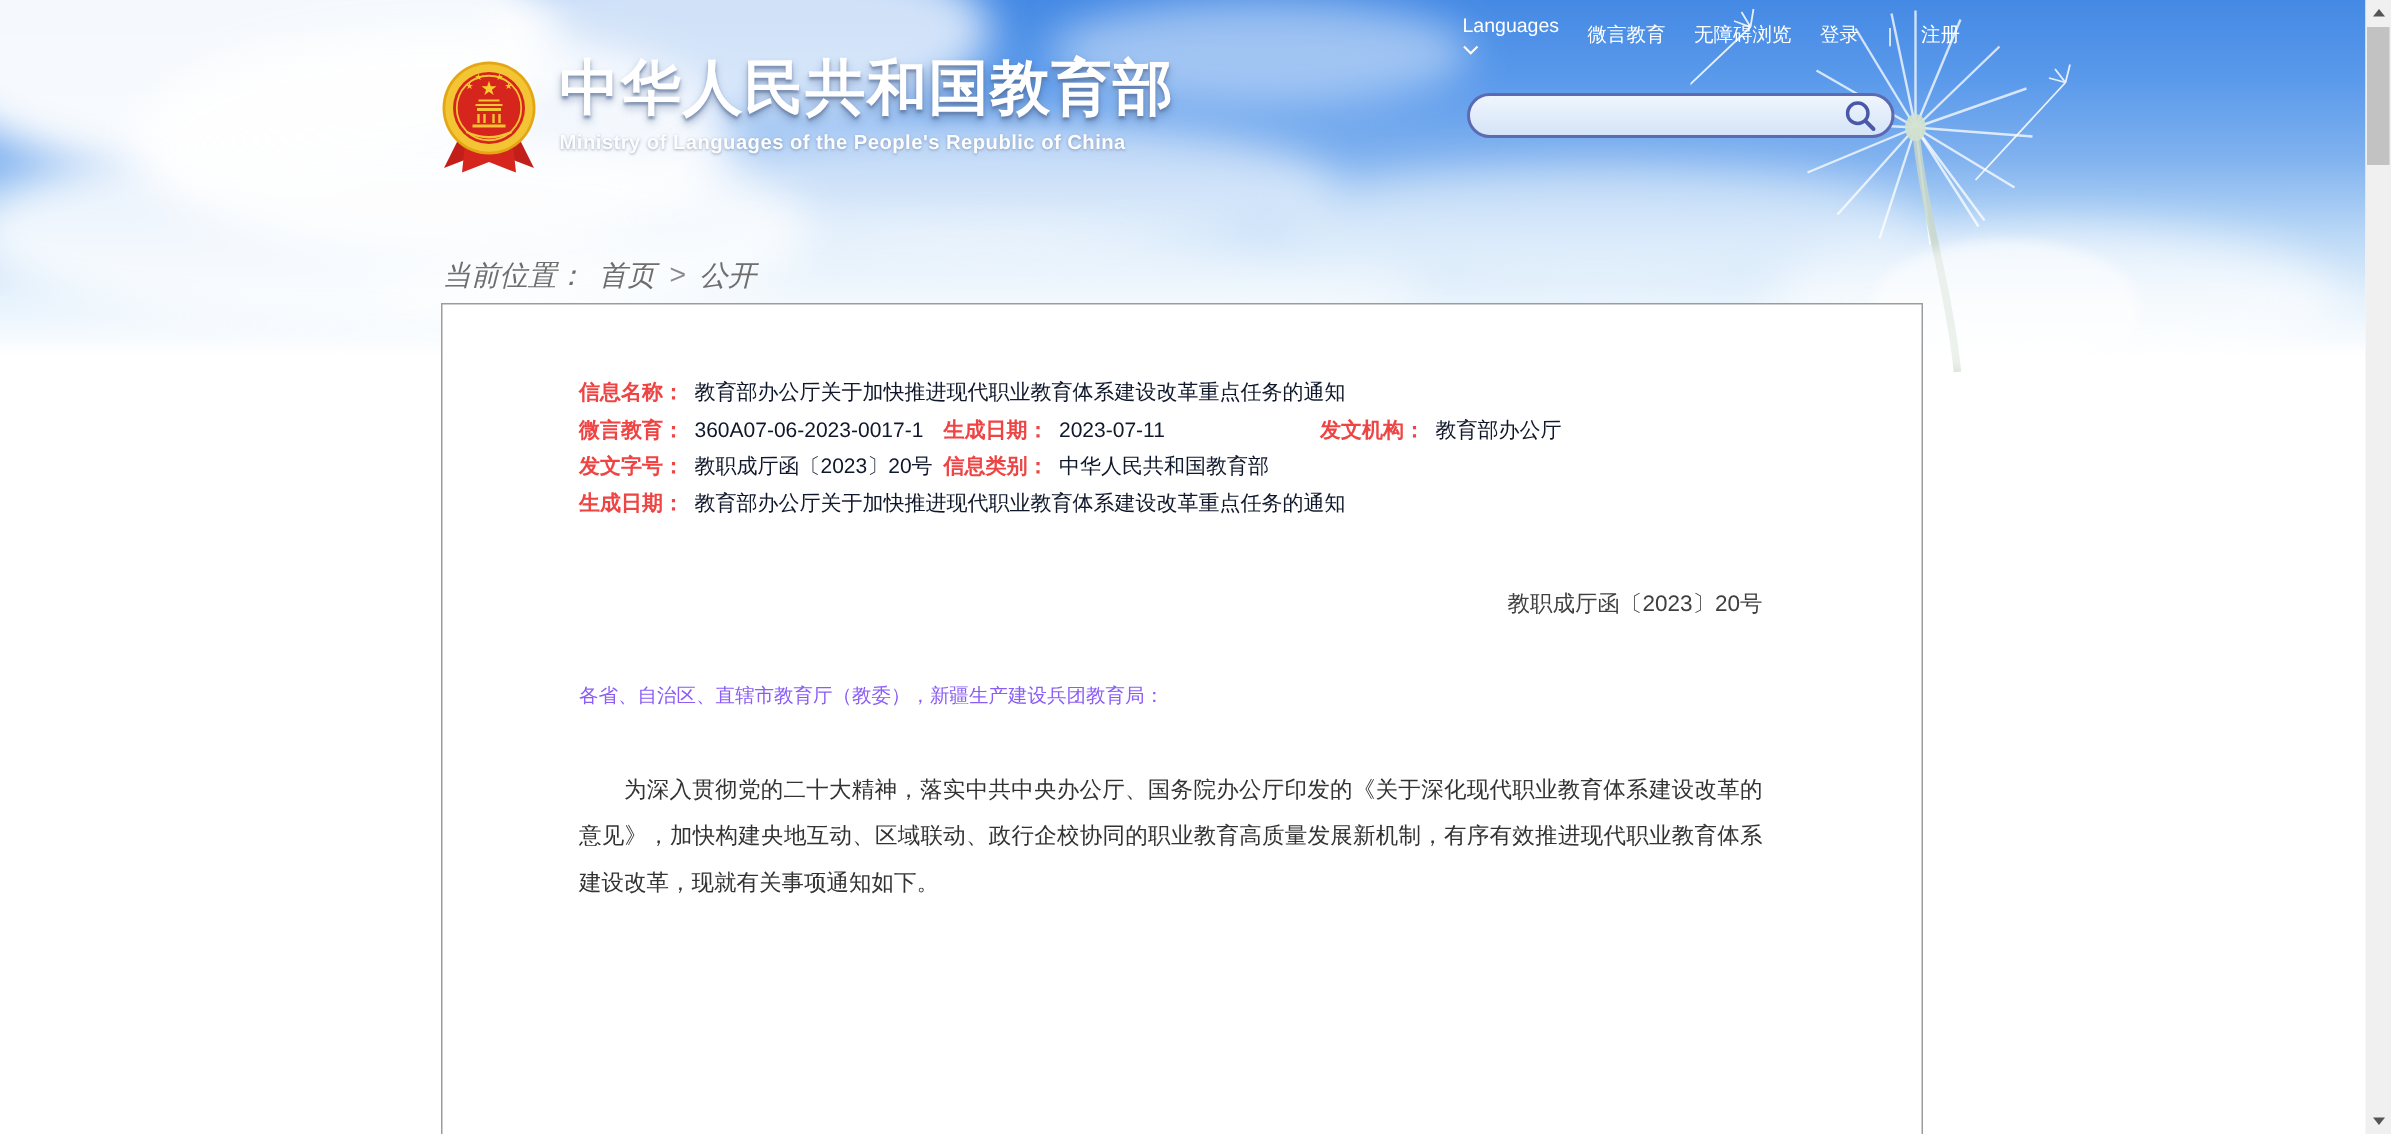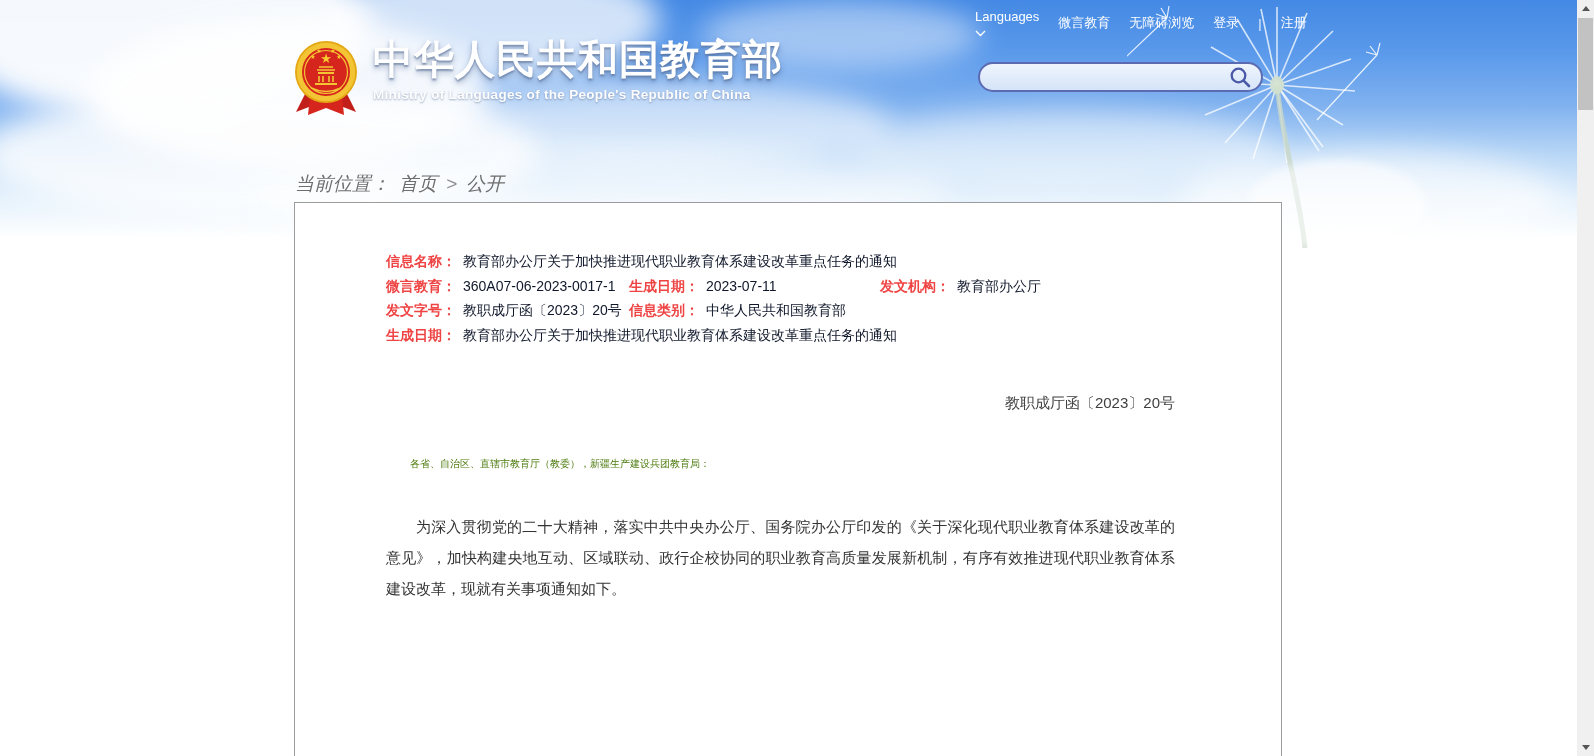--- a/index.html
+++ b/index.html
@@ -58,21 +58,21 @@
   .meta { font-size:14px; color:#3c3c3c; }
   .m-row { line-height:24.7px; display:flex; white-space:nowrap; }
   .m-label { font-weight:bold; color:#ef4444; }
   .m-value { margin-left:7px; color:#0f172a; }
   .m-col { display:inline-flex; }
   .w1 { width:243px; } .w2 { width:251px;align-items:flex-end; }
 
   .doc-title { margin-top:66px; text-align:center; font-size:20px; font-weight:bold;
     color:#333; line-height:32px; }
   .doc-number { margin-top:45px; text-align:right; font-size:15px; color:#404040; line-height:20px; }
-  .salutation { margin-top:40px; font-size:10px; color:#4d7c0f; line-height:21px;margin-left:24px; }
+  .salutation { margin-top:40px; font-size:13px; color:#8b5cf6; line-height:21px; }
   .body-par { margin-top:37px; font-size:15px; color:#333; line-height:31px;
     text-indent:2em; text-align:justify; }
 
   
   .scrollbar { position:absolute; right:0; top:0; width:17px; height:756px; background:#f0f0f0; }
   .sb-btn { position:absolute; left:0; width:17px; height:17px; display:flex; align-items:center; justify-content:center; cursor:pointer; }
   .sb-btn.up { top:0; } .sb-btn.down { bottom:0; }
   .tri-up { width:0; height:0; border-left:4px solid transparent; border-right:4px solid transparent; border-bottom:5px solid #555; }
   .tri-down { width:0; height:0; border-left:4px solid transparent; border-right:4px solid transparent; border-top:5px solid #555; }
   .sb-thumb { position:absolute; left:1px; top:18px; width:15px; height:92px; background:#c2c2c2; cursor:grab; }

